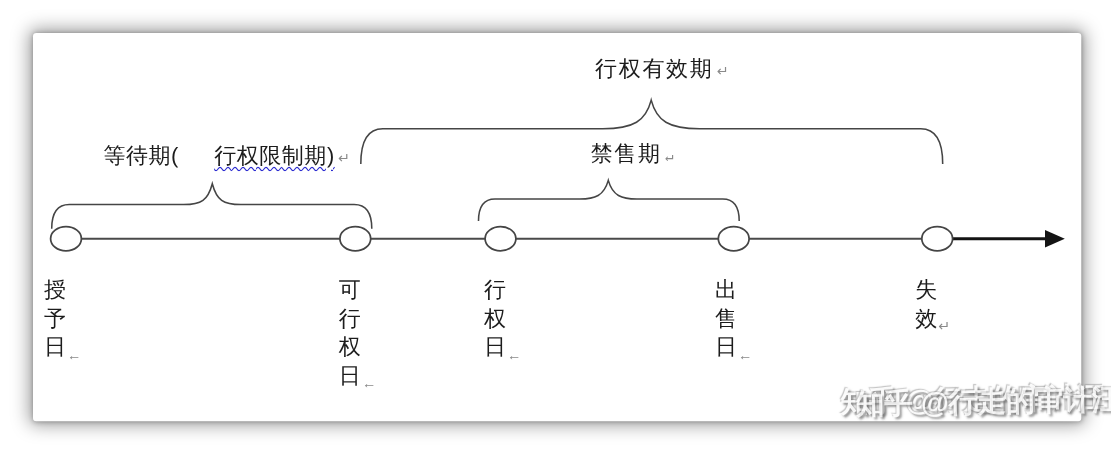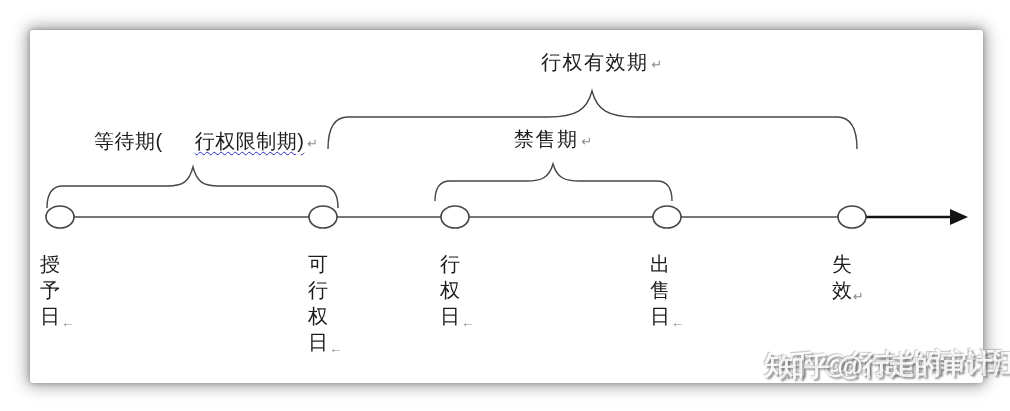--- a/index.html
+++ b/index.html
@@ -95,21 +95,21 @@
   </svg>
 
   <div class="hlabel" style="left:541px;top:49px;">
     <span class="txt">行权有效期</span><span class="pmark">↵</span>
   </div>
 
   <div class="hlabel" style="left:94px;top:128px;letter-spacing:0.5px;">
     <span class="txt">等待期(</span><span class="txt underlined">行权限制期)</span><span class="pmark">↵</span>
   </div>
 
-  <div class="hlabel" style="left:514px;top:126px;">
+  <div class="hlabel" style="left:537px;top:126px;font-family:Liberation Mono, monospace;">
     <span class="txt">禁售期</span><span class="pmark">↵</span>
   </div>
 
   <div class="vlabel" style="left:40px;">
     <span><span class="vchar">授</span><span class="vchar">予</span><span class="vchar">日</span></span>
     <span class="vmark" style="top:59px;">←</span>
   </div>
   <div class="vlabel" style="left:308px;">
     <span><span class="vchar">可</span><span class="vchar">行</span><span class="vchar">权</span><span class="vchar">日</span></span>
     <span class="vmark" style="top:85px;">←</span>

